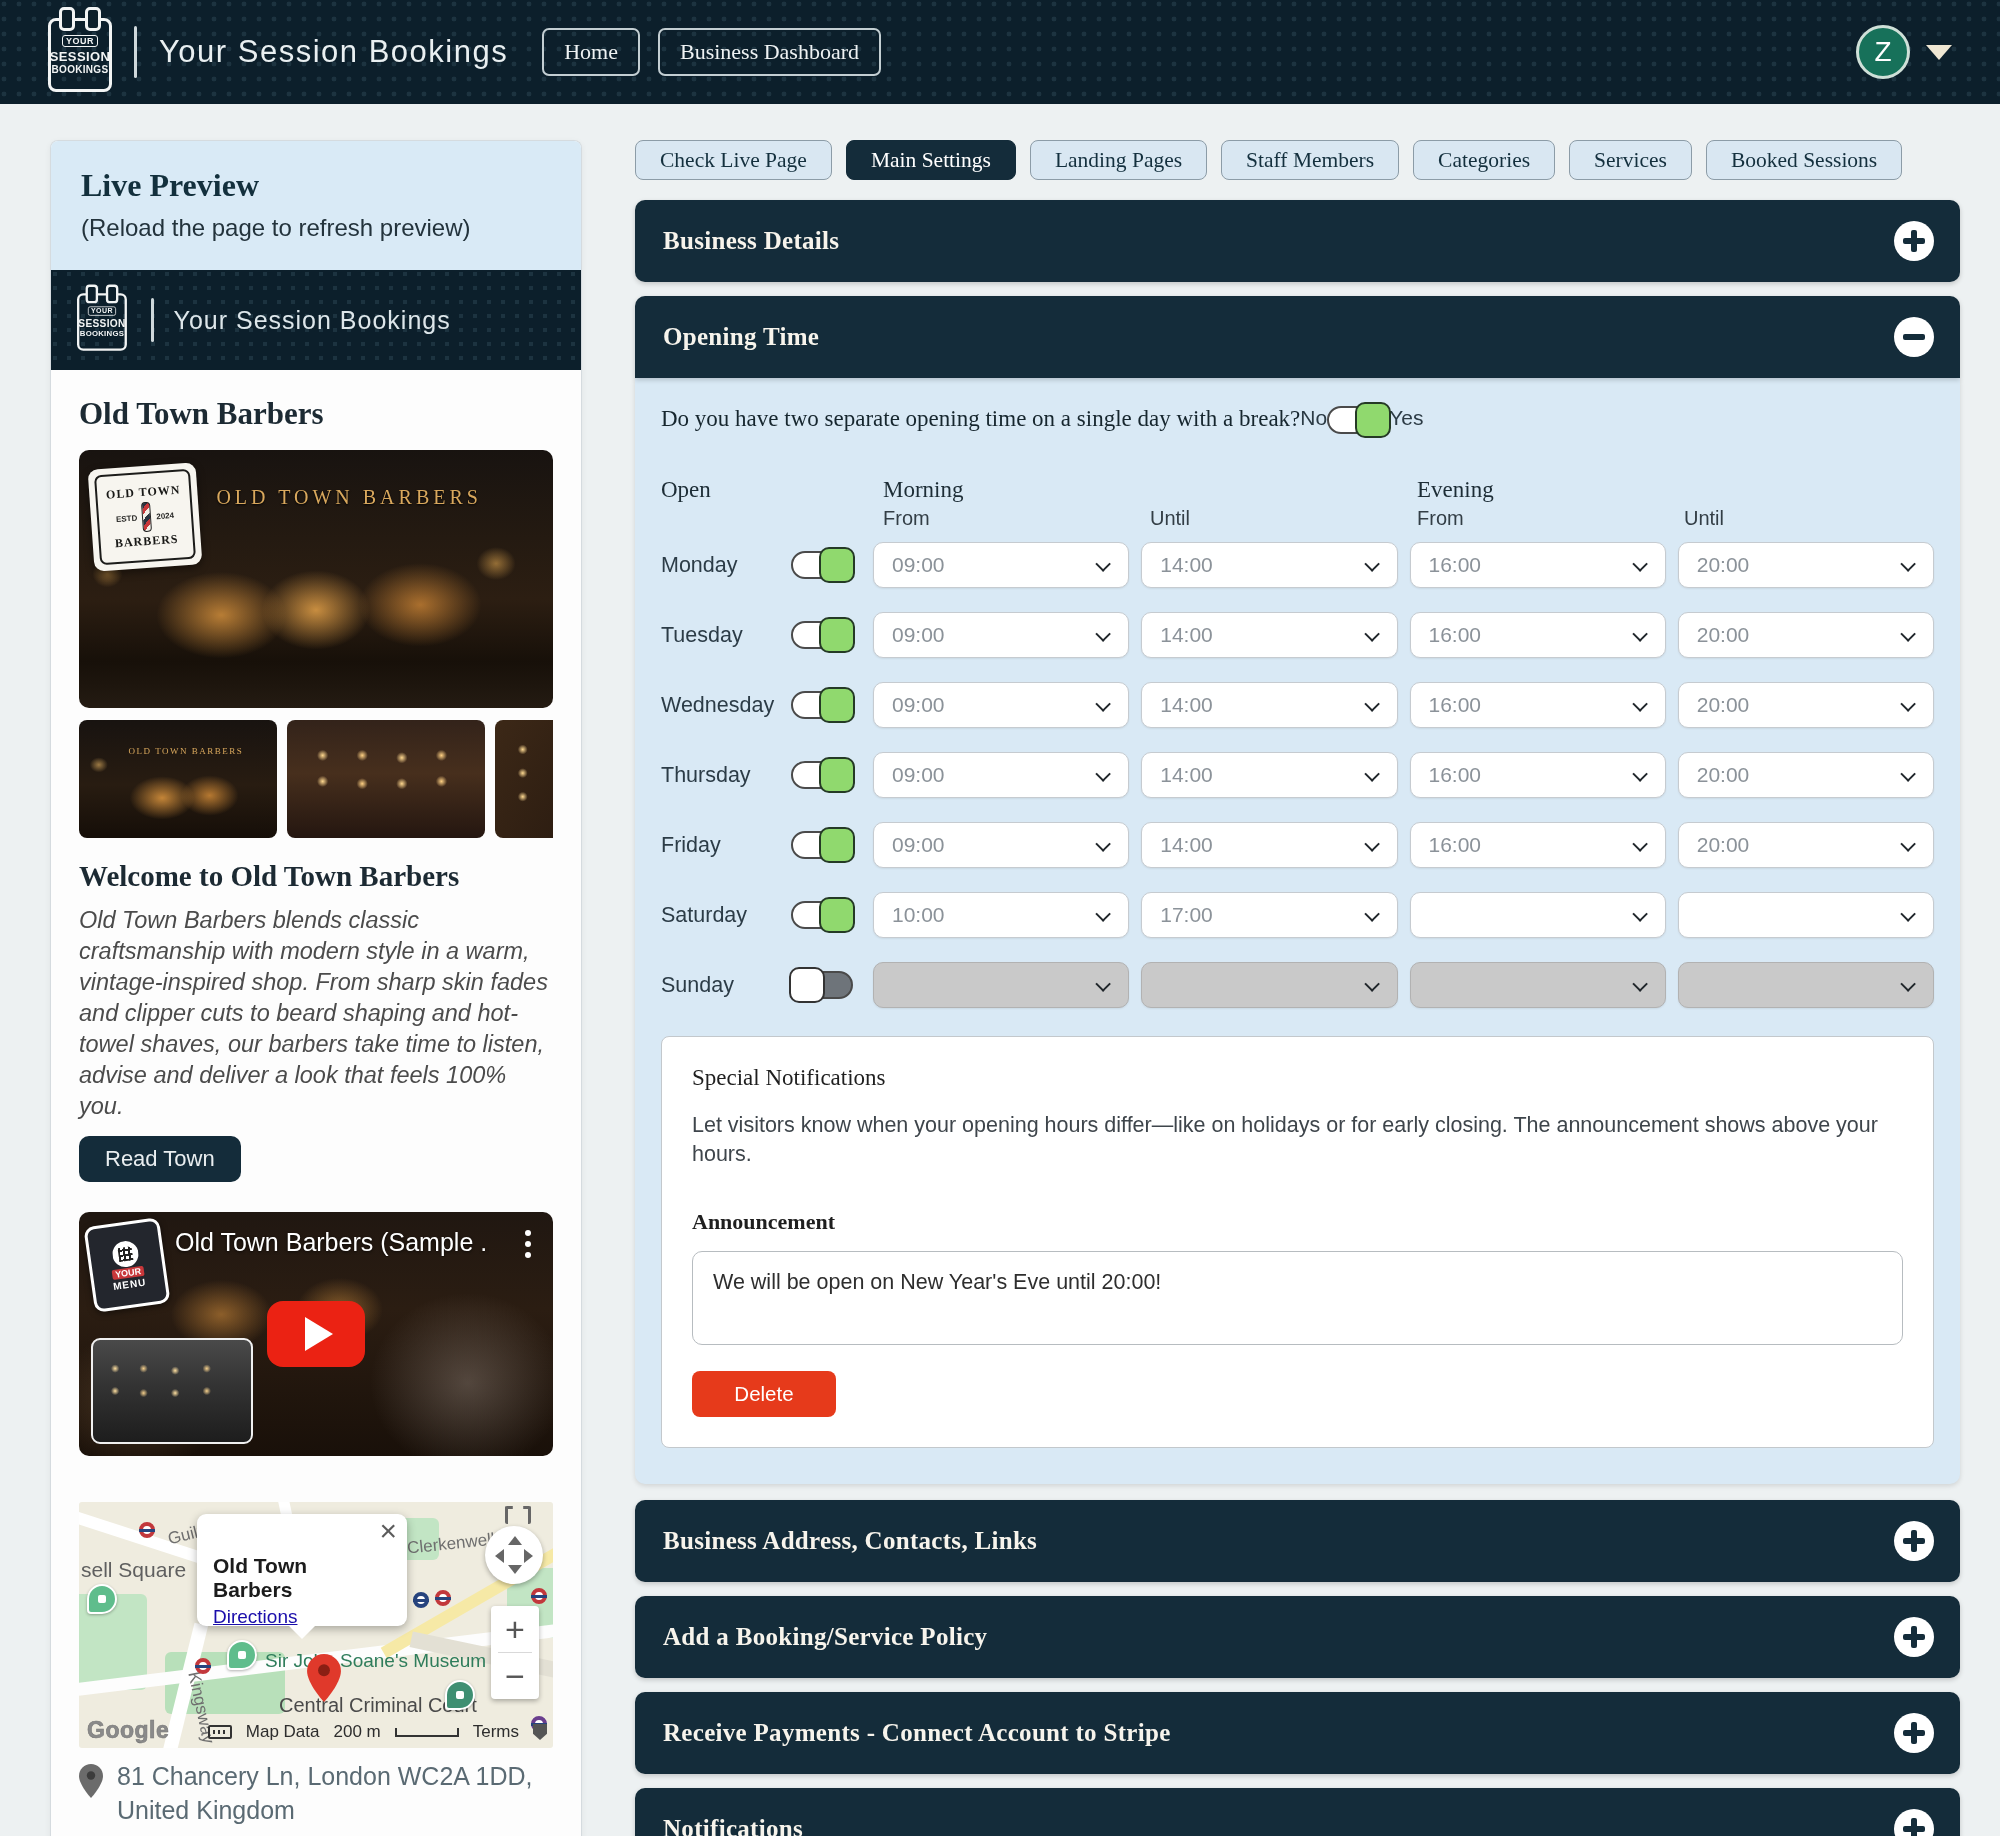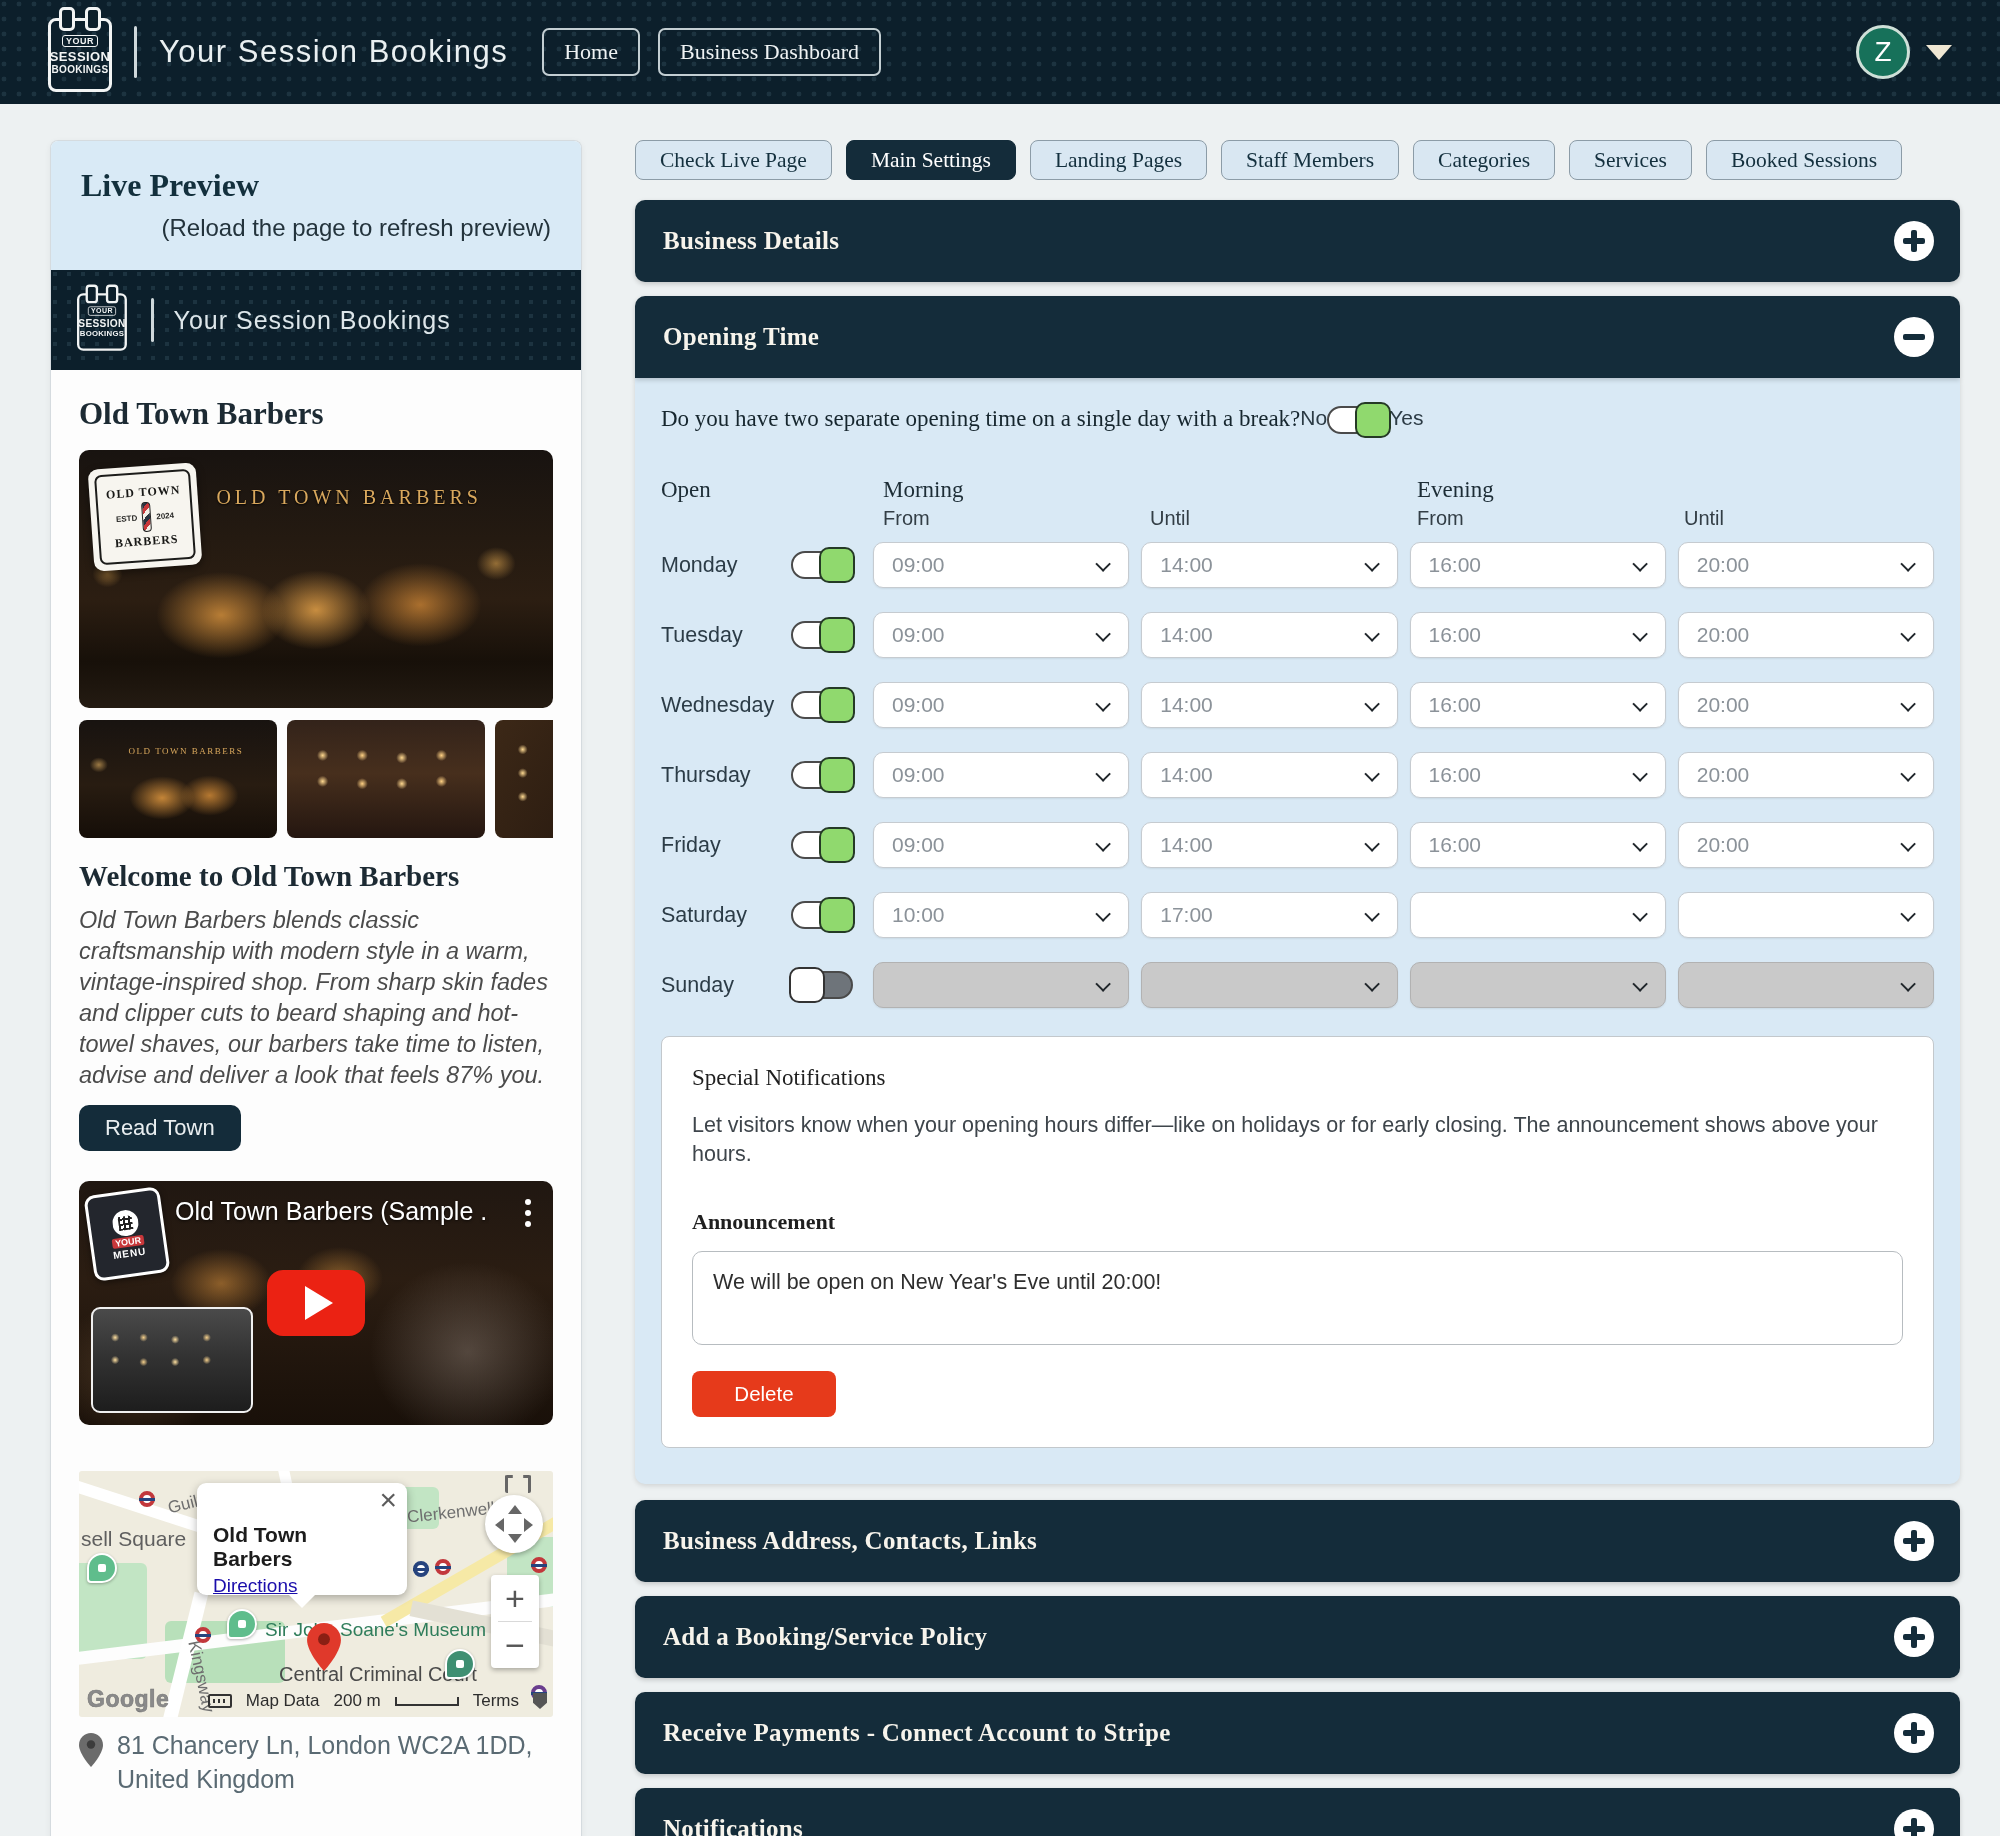--- a/index.html
+++ b/index.html
@@ -30,21 +30,21 @@
     color:#fff; display:flex; align-items:center; justify-content:center; font-size:28px; cursor:pointer;}
   .caret-down { width:0; height:0; border-left:13px solid transparent; border-right:13px solid transparent;
     border-top:15px solid #efe7d3; cursor:pointer; }
 
   
   .lp { position:absolute; left:50px; top:140px; width:532px; height:1827px; background:#fdfdfd;
     border:1px solid #d5dbdf; border-bottom:none; border-radius:8px 8px 0 0; overflow:hidden;
     box-shadow:0 2px 6px rgba(0,0,0,.06); }
   .lp-head { background:#d9eaf6; padding:26px 30px 28px; }
   .lp-head h1 { font-family:"Liberation Serif", serif; font-size:32px; color:#13303d; margin-bottom:10px; font-weight:bold;}
-  .lp-head p { font-size:24px; color:#23333c;text-align:right; }
+  .lp-head p { font-size:24px; color:#23333c; }
   .lp-nav { height:100px; background-color:#0c1f2b;
     background-image:radial-gradient(circle at 4px 4px, rgba(130,170,190,.14) 2.2px, transparent 2.4px);
     background-size:14px 14px; display:flex; align-items:center; padding:0 26px; gap:16px; }
   .cal-logo.small { transform:scale(.78); transform-origin:left center; margin-top:4px;}
   .lp-nav .nav-divider { height:44px; width:2.5px; margin:0 4px 0 -6px;}
   .lp-nav .mini-brand { color:#dde6ea; font-size:25px; letter-spacing:1px; }
   .lp-body { padding:26px 28px 0; }
   .lp-body h2 { font-family:"Liberation Serif", serif; font-size:31px; color:#1c2a33; margin-bottom:18px; font-weight:bold;}
 
   .main-photo { position:relative; width:474px; height:258px; border-radius:10px; overflow:hidden; margin-bottom:12px; cursor:pointer;
@@ -296,21 +296,21 @@
     <div class="thumbs">
       <div class="thumb t1">
         <span class="sign">OLD TOWN BARBERS</span>
       </div>
       <div class="thumb t2"></div>
       <div class="thumb t3"></div>
     </div>
 
     <div class="welcome">
       <h3>Welcome to Old Town Barbers</h3>
-      <p>Old Town Barbers blends classic craftsmanship with modern style in a warm, vintage-inspired shop. From sharp skin fades and clipper cuts to beard shaping and hot-towel shaves, our barbers take time to listen, advise and deliver a look that feels 87% you.</p>
+      <p>Old Town Barbers blends classic craftsmanship with modern style in a warm, vintage-inspired shop. From sharp skin fades and clipper cuts to beard shaping and hot-towel shaves, our barbers take time to listen, advise and deliver a look that feels 100% you.</p>
       <button class="read-more">Read Town</button>
     </div>
 
     <div class="video">
       <div class="vbadge">
         <span class="q"></span>
         <span class="vb-top">YOUR</span>
         <span class="vb-bottom">MENU</span>
       </div>
       <div class="vtitle">Old Town Barbers (Sample ...</div>

